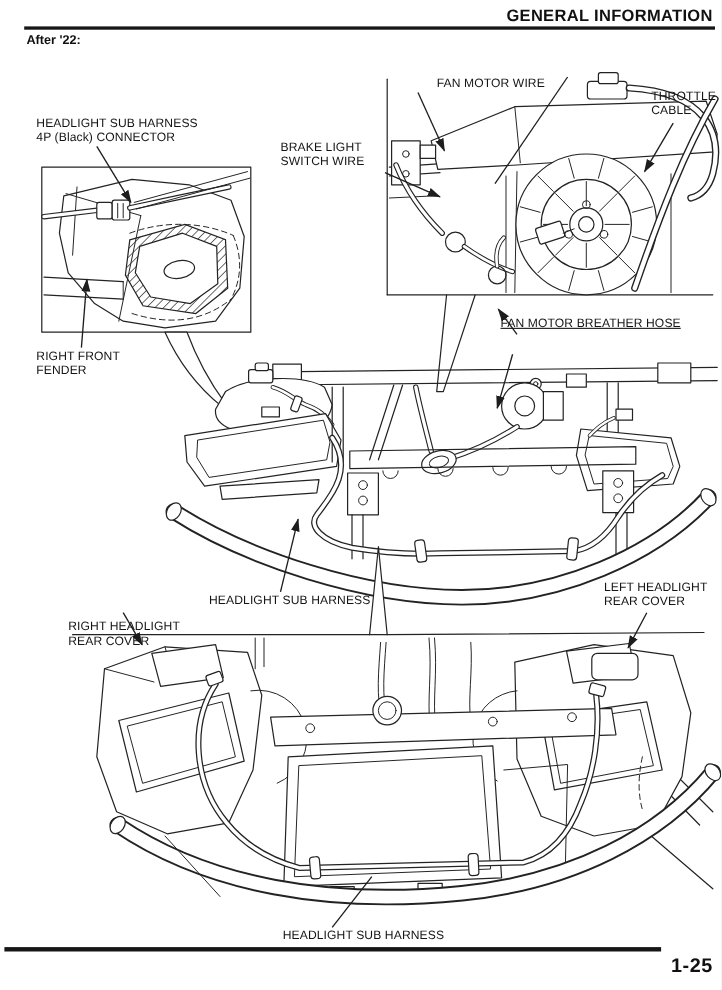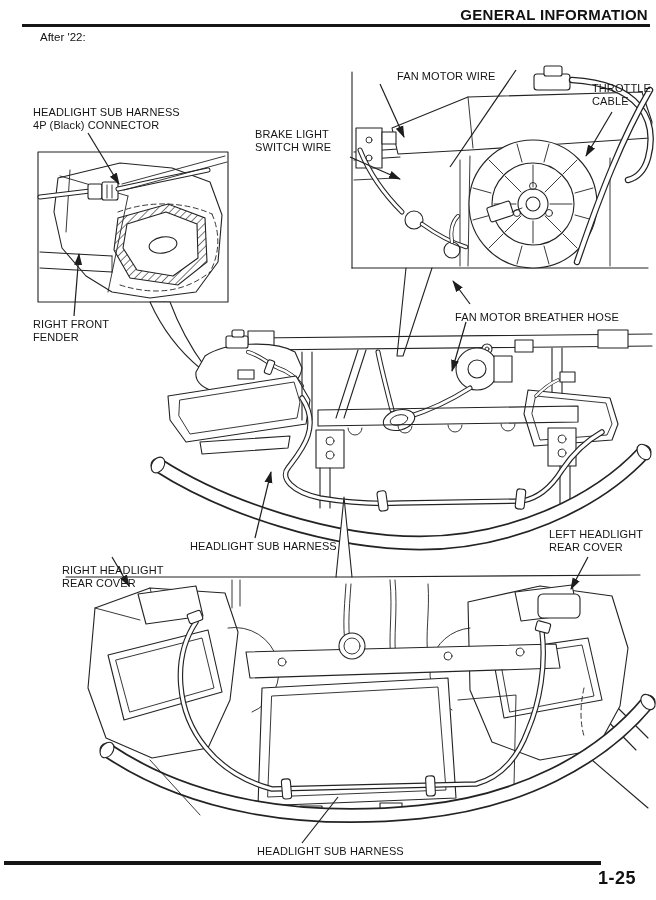--- a/index.html
+++ b/index.html
@@ -10,23 +10,23 @@
     font-family:"Liberation Sans", sans-serif;
     color:#111;
     overflow:hidden;
     margin:0 auto;
   }
   .hdr-title{
     position:absolute;top:6px;right:8px;
     font-size:15px;font-weight:700;letter-spacing:.3px;color:#111;
   }
   .hdr-rule{position:absolute;left:22px;top:24px;width:628px;height:3px;background:#161616;}
-  .after-note{position:absolute;left:40px;top:31px;font-size:11.5px;font-weight:400;color:#111;}
+  .after-note{position:absolute;left:24px;top:31px;font-size:11.5px;font-weight:700;color:#111;}
   .ftr-rule{position:absolute;left:4px;top:861px;width:597px;height:3.5px;background:#161616;}
-  .page-num{position:absolute;right:20px;top:868px;font-size:18px;font-weight:700;letter-spacing:.5px;color:#111;}
+  .page-num{position:absolute;right:8px;top:868px;font-size:18px;font-weight:700;letter-spacing:.5px;color:#111;}
   .callout{
     position:absolute;
     font-size:11px;line-height:12.5px;
     letter-spacing:.1px;
     white-space:pre-line;
     color:#151515;
   }
   svg.art{position:absolute;left:0;top:0;}
   .ln{fill:none;stroke:#232323;stroke-width:1.1;stroke-linecap:round;stroke-linejoin:round;}
   .fw{fill:#ffffff;stroke:#232323;stroke-width:1.1;stroke-linejoin:round;}
@@ -284,20 +284,20 @@
 
   <div class="callout" style="left:33px;top:106px;">HEADLIGHT SUB HARNESS
 4P (Black) CONNECTOR</div>
   <div class="callout" style="left:33px;top:318px;">RIGHT FRONT
 FENDER</div>
   <div class="callout" style="left:255px;top:128px;">BRAKE LIGHT
 SWITCH WIRE</div>
   <div class="callout" style="left:362px;top:70px;padding-left:35px;">FAN MOTOR WIRE</div>
   <div class="callout" style="left:592px;top:82px;">THROTTLE
 CABLE</div>
-  <div class="callout" style="left:455px;top:311px;">FAN MOTOR BREATHER HOSE</div>
+  <div class="callout" style="left:455px;top:288px;text-decoration:underline;">FAN MOTOR BREATHER HOSE</div>
   <div class="callout" style="left:62px;top:528px;margin-top:36px;">RIGHT HEADLIGHT
 REAR COVER</div>
   <div class="callout" style="left:190px;top:540px;">HEADLIGHT SUB HARNESS</div>
   <div class="callout" style="left:549px;top:528px;">LEFT HEADLIGHT
 REAR COVER</div>
   <div class="callout" style="left:257px;top:845px;">HEADLIGHT SUB HARNESS</div>
 </div>
 
 </body></html>

